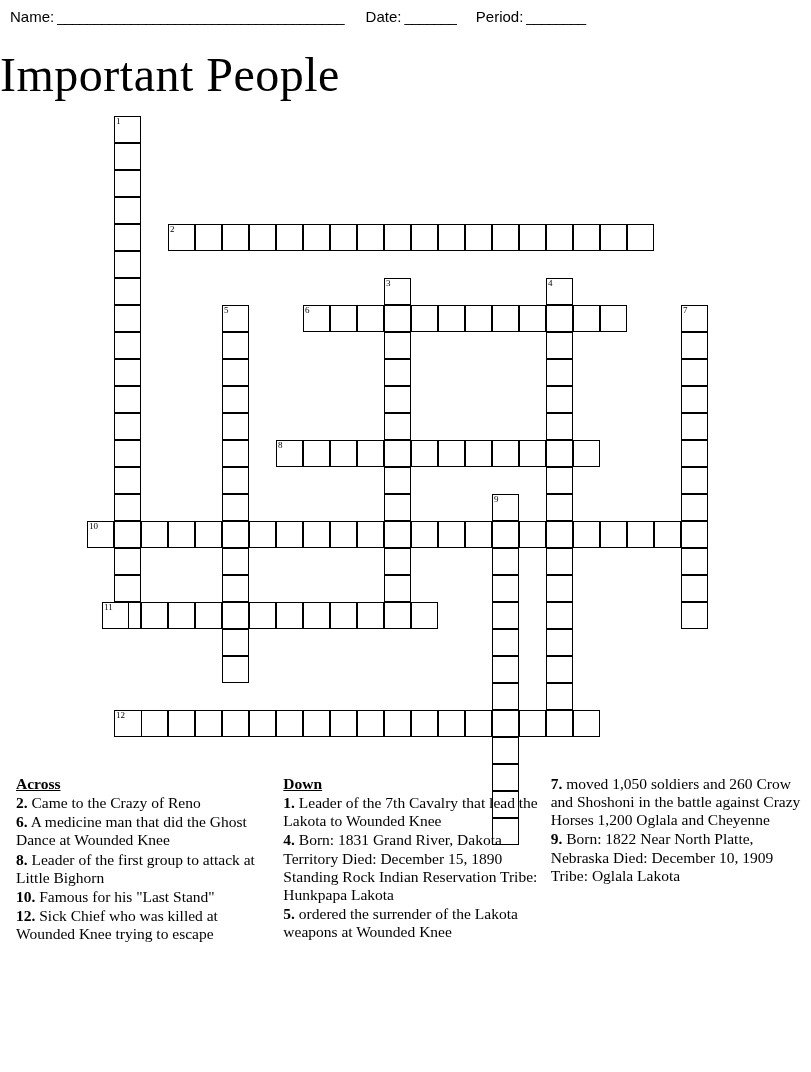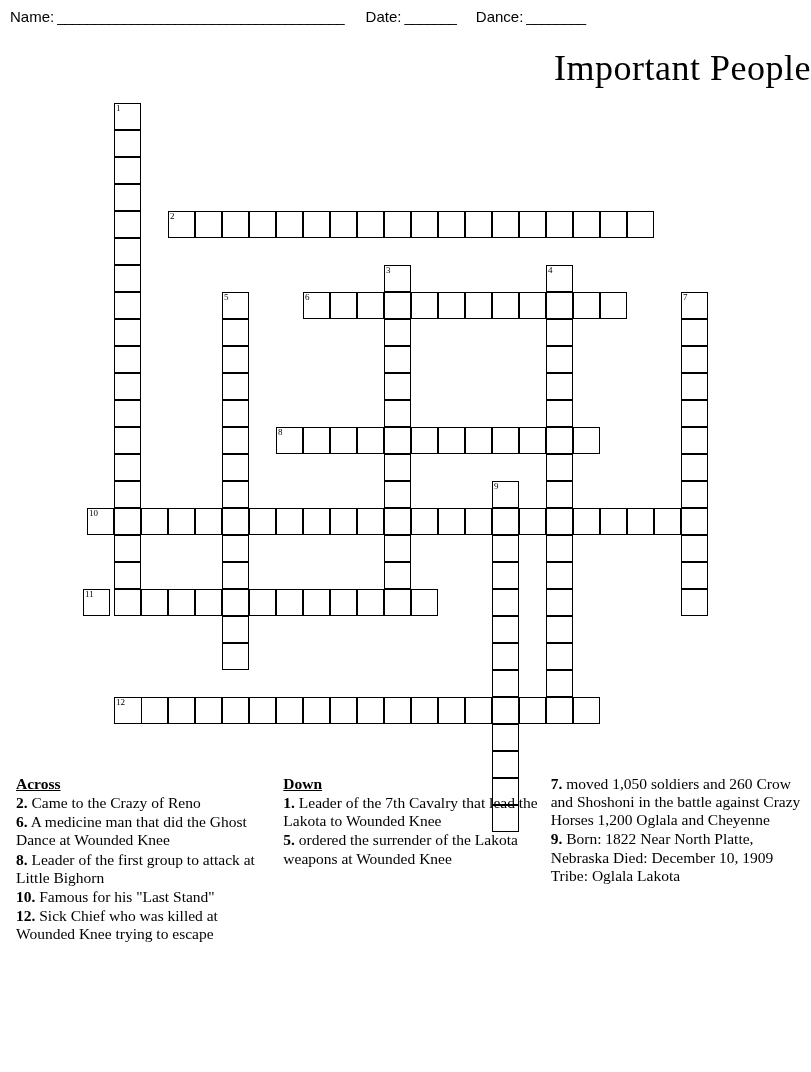--- a/index.html
+++ b/index.html
@@ -25,23 +25,23 @@
     white-space: nowrap;
   }
   .hdr-field { display: inline-flex; align-items: baseline; }
   .hdr-label { margin-right: 3px; }
   .hdr-rule { letter-spacing: -1px; }
   .hdr-gap-1 { width: 22px; display:inline-block; }
   .hdr-gap-2 { width: 20px; display:inline-block; }
 
   
   .puzzle-title {
-    text-align: right;
+    text-align: left;
     font-family: "Liberation Serif", serif;
-    font-size: 36px;
+    font-size: 48px;
     font-weight: normal;
     margin: 22px 0 0 0;
     letter-spacing: 0.5px;
   }
 
   
   #grid-wrap {
     position: relative;
     width: 811px;
     height: 650px;
@@ -101,21 +101,21 @@
     <span class="hdr-label">Name:</span>
     <span class="hdr-rule">_______________________________________</span>
   </span>
   <span class="hdr-gap-1"></span>
   <span class="hdr-field">
     <span class="hdr-label">Date:</span>
     <span class="hdr-rule">_______</span>
   </span>
   <span class="hdr-gap-2"></span>
   <span class="hdr-field">
-    <span class="hdr-label">Dance:</span>
+    <span class="hdr-label">Period:</span>
     <span class="hdr-rule">________</span>
   </span>
 </div>
 
 <h1 class="puzzle-title">Important People</h1>
 
 <div id="grid-wrap">
     <div class="cell" style="left: 114px; top: 0px;">
       <span class="num">1</span>
     </div>
@@ -272,21 +272,21 @@
     <div class="cell" style="left: 330px; top: 405px;"></div>
     <div class="cell" style="left: 357px; top: 405px;"></div>
     <div class="cell" style="left: 411px; top: 405px;"></div>
     <div class="cell" style="left: 438px; top: 405px;"></div>
     <div class="cell" style="left: 465px; top: 405px;"></div>
     <div class="cell" style="left: 519px; top: 405px;"></div>
     <div class="cell" style="left: 573px; top: 405px;"></div>
     <div class="cell" style="left: 600px; top: 405px;"></div>
     <div class="cell" style="left: 627px; top: 405px;"></div>
     <div class="cell" style="left: 654px; top: 405px;"></div>
-    <div class="cell" style="left: 83px; top: 486px;">
+    <div class="cell" style="left: 102px; top: 486px;">
       <span class="num">11</span>
     </div>
     <div class="cell" style="left: 141px; top: 486px;"></div>
     <div class="cell" style="left: 168px; top: 486px;"></div>
     <div class="cell" style="left: 195px; top: 486px;"></div>
     <div class="cell" style="left: 249px; top: 486px;"></div>
     <div class="cell" style="left: 276px; top: 486px;"></div>
     <div class="cell" style="left: 303px; top: 486px;"></div>
     <div class="cell" style="left: 330px; top: 486px;"></div>
     <div class="cell" style="left: 357px; top: 486px;"></div>
@@ -319,20 +319,21 @@
         <p class="clue"><b>6.</b><span> A medicine man that did the Ghost Dance at Wounded Knee</span></p>
         <p class="clue"><b>8.</b><span> Leader of the first group to attack at Little Bighorn</span></p>
         <p class="clue"><b>10.</b><span> Famous for his "Last Stand"</span></p>
         <p class="clue"><b>12.</b><span> Sick Chief who was killed at Wounded Knee trying to escape</span></p>
       </div>
   </div>
   <div class="clue-col col-2">
     <span class="clue-heading">Down</span>
     <div id="down-list-a">
         <p class="clue"><b>1.</b><span> Leader of the 7th Cavalry that lead the Lakota to Wounded Knee</span></p>
+        <p class="clue"><b>4.</b><span> Born: 1831 Grand River, Dakota Territory Died: December 15, 1890 Standing Rock Indian Reservation Tribe: Hunkpapa Lakota</span></p>
         <p class="clue"><b>5.</b><span> ordered the surrender of the Lakota weapons at Wounded Knee</span></p>
       </div>
   </div>
   <div class="clue-col col-3">
     <div id="down-list-b">
         <p class="clue"><b>7.</b><span> moved 1,050 soldiers and 260 Crow and Shoshoni in the battle against Crazy Horses 1,200 Oglala and Cheyenne</span></p>
         <p class="clue"><b>9.</b><span> Born: 1822 Near North Platte, Nebraska Died: December 10, 1909 Tribe: Oglala Lakota</span></p>
       </div>
   </div>
 </div>

